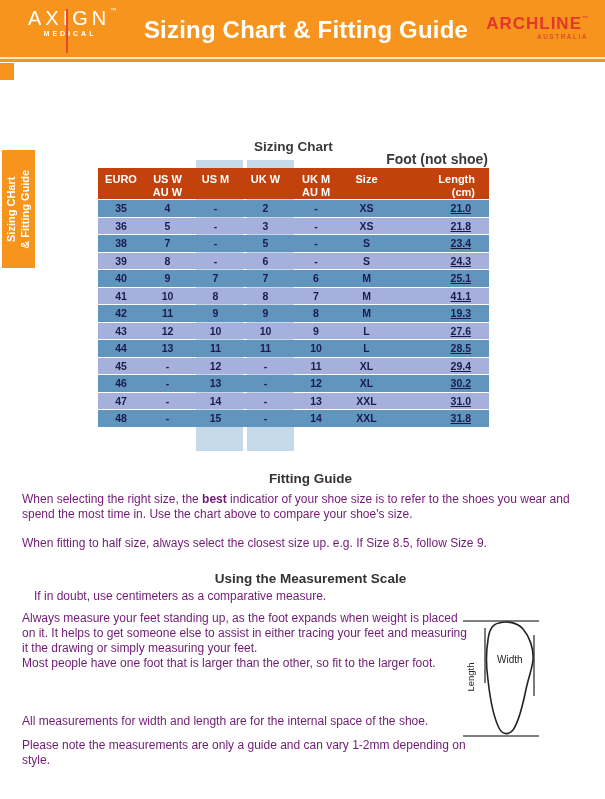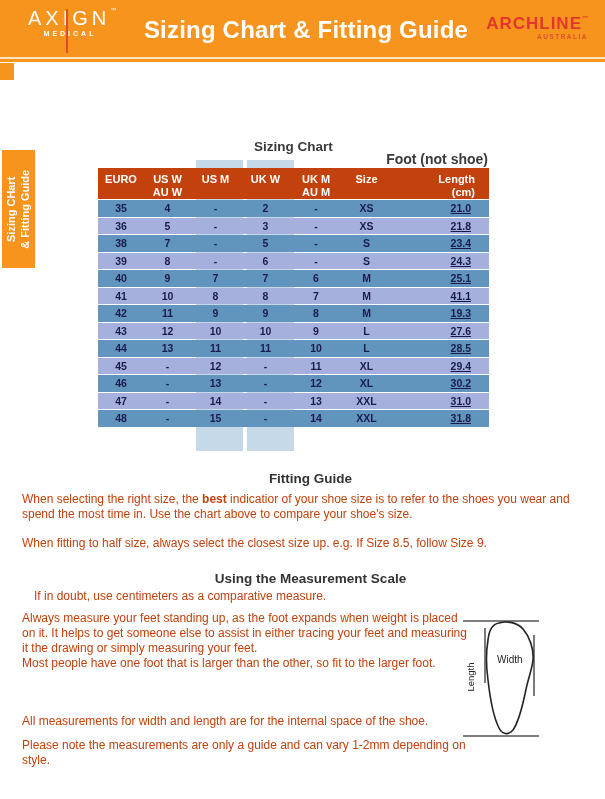--- a/index.html
+++ b/index.html
@@ -47,21 +47,21 @@
   table.sizing tbody tr:nth-child(odd) td{background:#6195BE;}
   table.sizing tbody tr:nth-child(even) td{background:#A5B1DC;}
   table.sizing th:last-child{text-align:right;padding-right:14px;}
   table.sizing td:last-child{text-align:right;padding-right:18px;text-decoration:underline;}
 
   
   .sec-heading{position:absolute;left:0;width:605px;margin:8px;text-align:center;
                font-size:13.5px;font-weight:700;color:#333;}
   .h-fitting{top:463px;}
   .h-measure{top:563px;}
-  .body-p{position:absolute;margin:0;font-size:12px;color:#c2410c;line-height:1.24;}
+  .body-p{position:absolute;margin:0;font-size:12px;color:#701a75;line-height:1.24;}
   .p-fit1{top:492px;left:22px;width:572px;}
   .p-fit2{top:536px;left:22px;width:572px;}
   .p-m1{top:589px;left:34px;width:560px;}
   .p-m2{top:611px;left:22px;width:452px;}
   .p-m3{top:656px;left:22px;width:452px;}
   .p-m4{top:714px;left:22px;width:560px;}
   .p-m5{top:738px;left:22px;width:448px;}
 
   
   .foot-diagram{position:absolute;left:455px;top:608px;width:100px;height:140px;}

